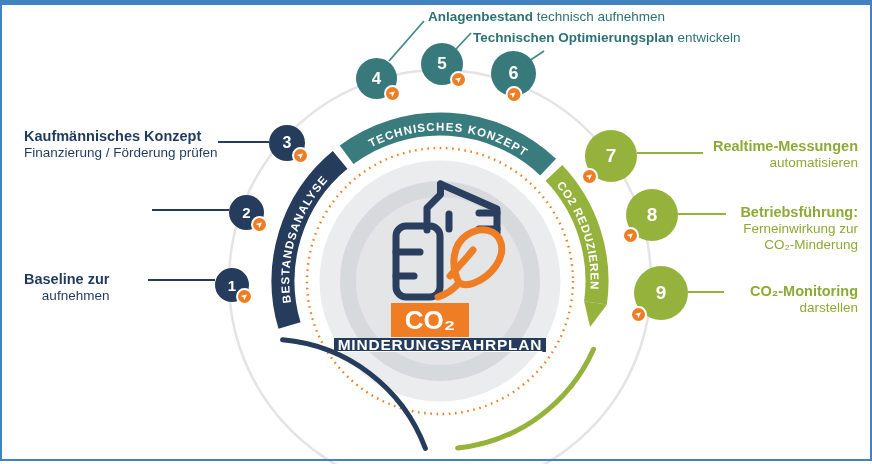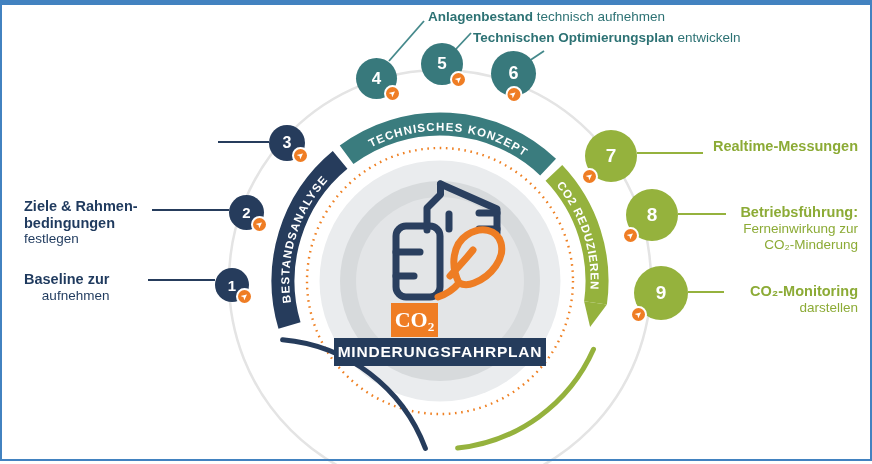--- a/index.html
+++ b/index.html
@@ -46,23 +46,23 @@
   #lbl4{left:428px;top:9px;}
   #lbl5{left:473px;top:30px;}
   #lbl6{left:546px;top:50px;}
   #lbl7{right:14px;top:138px;margin-left:14px;}
   #lbl8{right:14px;top:204px;}
   #lbl9{right:14px;top:283px;}
 
   
   .center-box{position:absolute;z-index:15;display:flex;align-items:center;justify-content:center;
     color:#fff;font-weight:bold;}
-  #co2-box{left:391px;top:303px;width:47px;height:34px;background:#ef7d24;font-size:22px;font-family:Liberation Serif, serif;}
-  #title-box{left:334px;top:338px;width:212px;height:28px;background:#253c5c;font-size:15.5px;
-    letter-spacing:0.8px;}
+  #co2-box{left:391px;top:303px;width:78px;height:34px;background:#ef7d24;font-size:26px;}
+  #title-box{left:334px;top:338px;width:212px;height:14px;background:#253c5c;font-size:15.5px;
+    letter-spacing:0.8px;text-decoration:underline;}
 </style>
 </head>
 <body>
 
 <div id="stage">
   <div id="frame"></div>
 
   <svg id="ring-svg" width="872" height="464" viewBox="0 0 872 464">
 
     <circle cx="440" cy="281" r="211" fill="none" stroke="#e4e4e4" stroke-width="2.5"></circle>
@@ -182,33 +182,33 @@
     <span class="num">9</span>
     <span class="badge badge-sw">
         <span class="cur">➤</span>
       </span>
   </div>
 
   <div class="lbl lbl-left" id="lbl1">
     <div class="b">Baseline zur</div>
     <div class="r">aufnehmen</div>
   </div>
-  <div class="lbl lbl-left" id="lbl2">
-    <div class="b">Ziele &amp; Rahmen-</div>
-    <div class="b">bedingungen</div>
-    <div class="r">festlegen</div>
+  <div class="lbl lbl-left" id="lbl3">
+    <div class="b">Kaufmännisches Konzept</div>
+    <div class="r">Finanzierung / Förderung prüfen</div>
   </div>
   <div class="lbl lbl-top" id="lbl4">
     <span class="b">Anlagenbestand</span><span class="r"> technisch aufnehmen</span>
   </div>
   <div class="lbl lbl-top" id="lbl5">
     <span class="b">Technischen Optimierungsplan</span><span class="r"> entwickeln</span>
   </div>
   <div class="lbl lbl-right" id="lbl7">
     <div class="b">Realtime-Messungen</div>
+    <div class="r">automatisieren</div>
   </div>
   <div class="lbl lbl-right" id="lbl8">
     <div class="b">Betriebsführung:</div>
     <div class="r">Ferneinwirkung zur</div>
     <div class="r">CO₂-Minderung</div>
   </div>
   <div class="lbl lbl-right" id="lbl9">
     <div class="b">CO₂-Monitoring</div>
     <div class="r">darstellen</div>
   </div>

